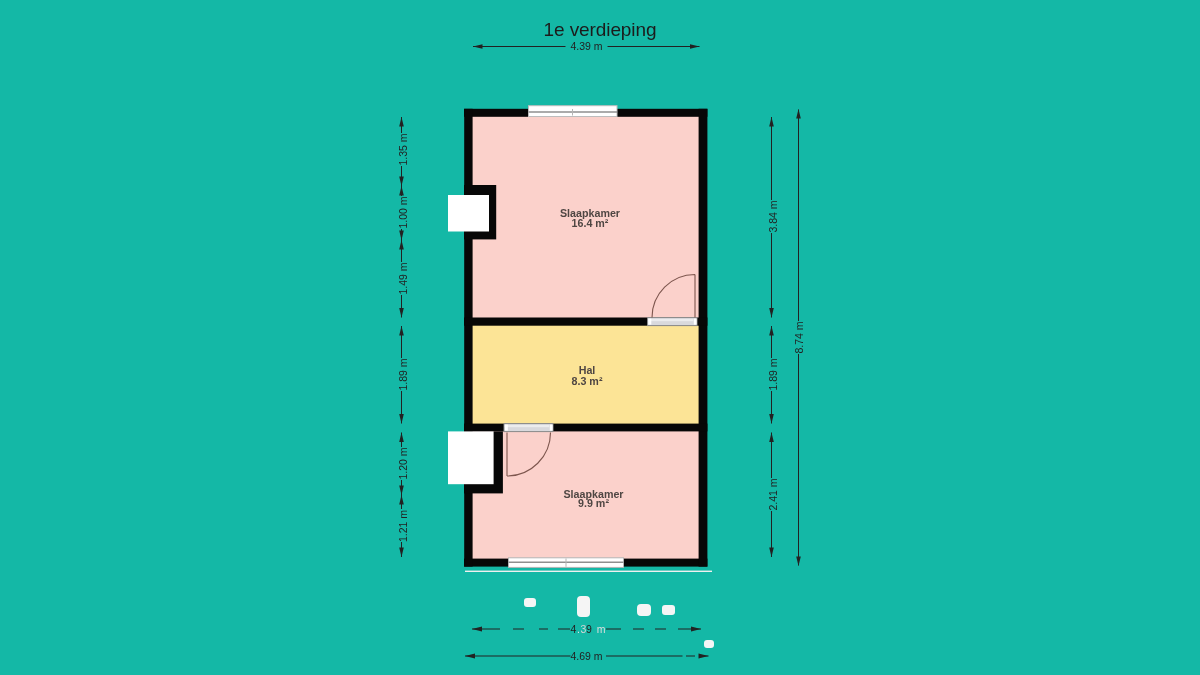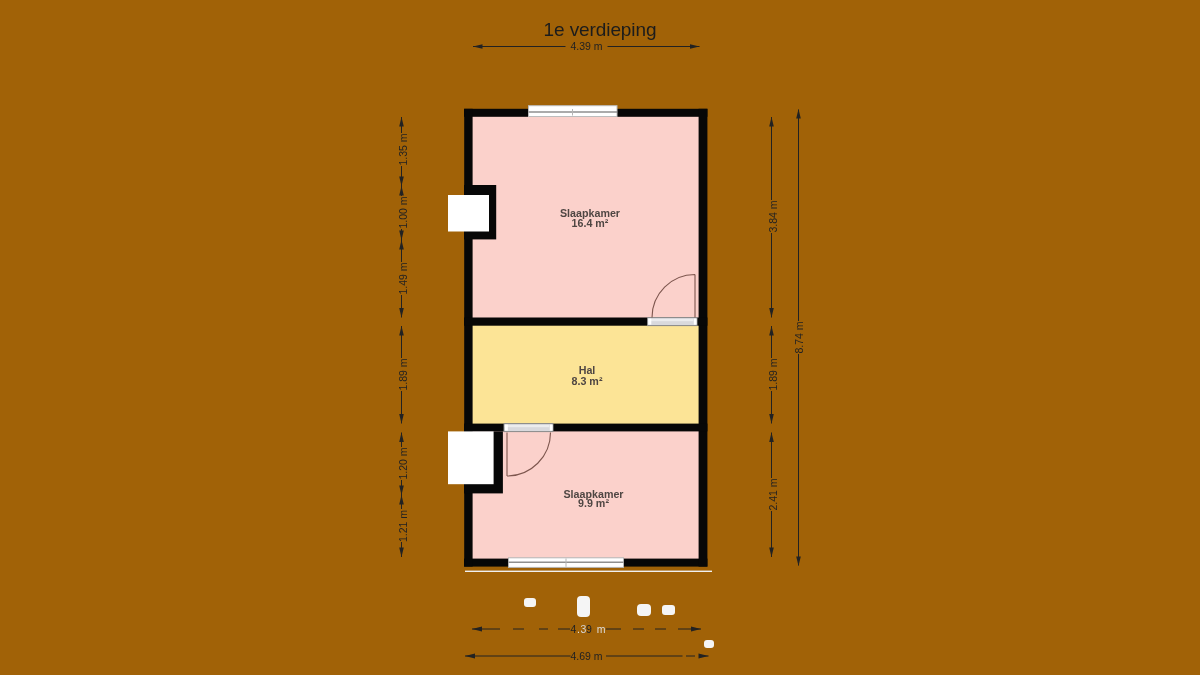--- a/index.html
+++ b/index.html
@@ -1,16 +1,16 @@
 <!DOCTYPE html>
 <html><head>
 <meta charset="utf-8">
 <style>
   html,body{margin:0;padding:0;background:#ffffff;}
-  #page{position:relative;width:1200px;height:675px;background:#a16207;overflow:hidden;
+  #page{position:relative;width:1200px;height:675px;background:#14b8a6;overflow:hidden;
         font-family:"Liberation Sans", sans-serif;}
   svg{position:absolute;left:0;top:0;}
   text{font-family:"Liberation Sans", sans-serif;}
 </style>
 </head>
 <body>
 <div id="page">
 <svg width="1200" height="675" viewBox="0 0 1200 675">
 
   <text x="600" y="35.5" font-size="19" fill="#1c1c1c" text-anchor="middle" letter-spacing="-0.1">1e verdieping</text>

